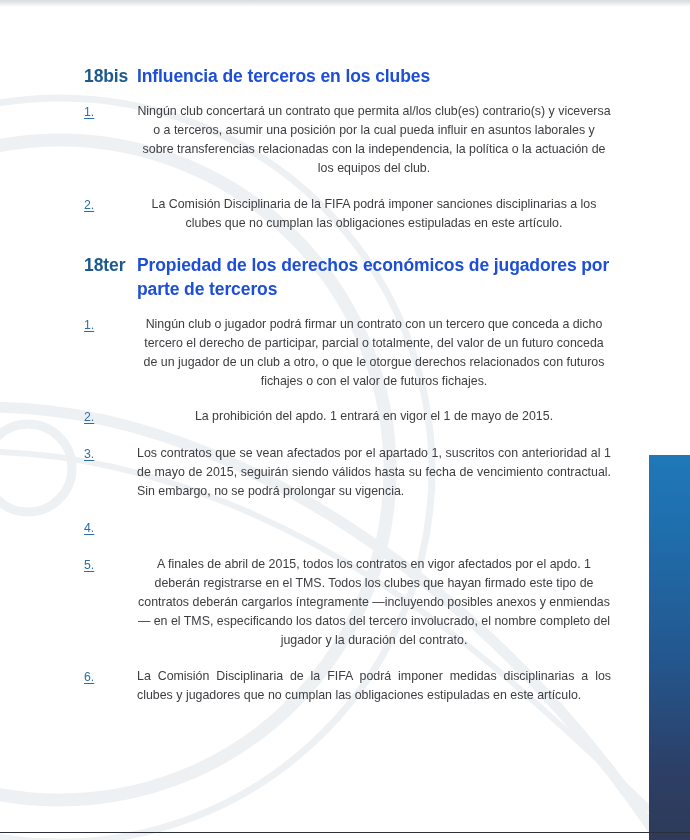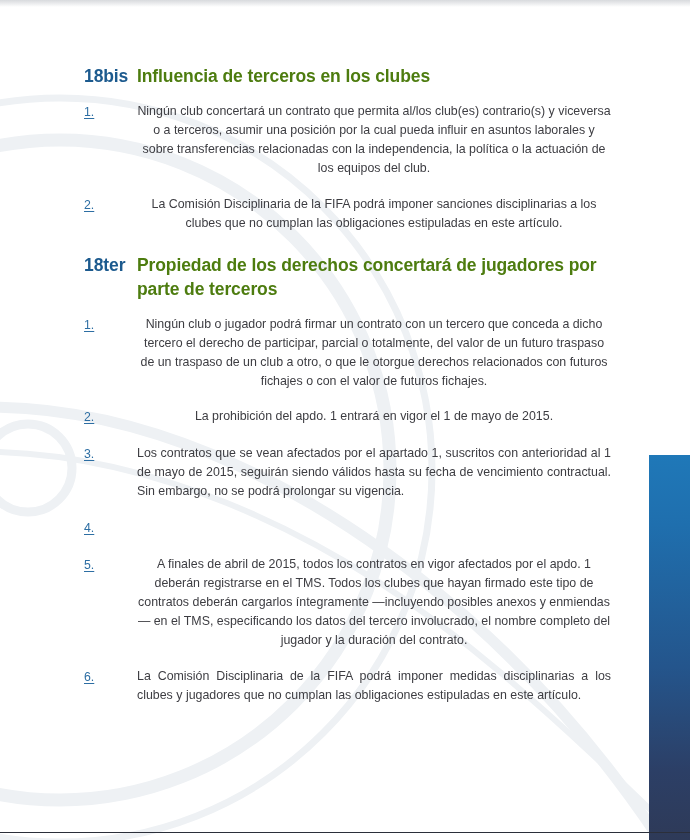--- a/index.html
+++ b/index.html
@@ -80,21 +80,21 @@
     letter-spacing: -0.1px;
     margin-bottom: 14px;
   }
   .sec-head .sec-num {
     width: 53px;
     flex: 0 0 53px;
     color: #1c5a8e;
   }
   .sec-head .sec-title {
     flex: 1 1 auto;
-    color: #4d7c0f;
+    color: #1d4ed8;
   }
 
   
   .clause {
     display: flex;
     align-items: flex-start;
     margin-bottom: 13px;
   }
   .clause .num {
     width: 53px;
@@ -173,28 +173,28 @@
         <div class="num">
           <u>2.</u>
         </div>
         <div class="body">La Comisión Disciplinaria de la FIFA podrá imponer sanciones disciplinarias a los clubes que no cumplan las obligaciones estipuladas en este artículo.</div>
       </div>
     </div>
 
     <div class="section" style="top:241px;">
       <div class="sec-head" style="">
         <div class="sec-num">18ter</div>
-        <div class="sec-title">Propiedad de los derechos concertará de jugadores por parte de terceros</div>
+        <div class="sec-title">Propiedad de los derechos económicos de jugadores por parte de terceros</div>
       </div>
 
       <div class="clause">
         <div class="num">
           <u>1.</u>
         </div>
-        <div class="body">Ningún club o jugador podrá firmar un contrato con un tercero que conceda a dicho tercero el derecho de participar, parcial o totalmente, del valor de un futuro traspaso de un traspaso de un club a otro, o que le otorgue derechos relacionados con futuros fichajes o con el valor de futuros fichajes.</div>
+        <div class="body">Ningún club o jugador podrá firmar un contrato con un tercero que conceda a dicho tercero el derecho de participar, parcial o totalmente, del valor de un futuro conceda de un jugador de un club a otro, o que le otorgue derechos relacionados con futuros fichajes o con el valor de futuros fichajes.</div>
       </div>
 
       <div class="clause" style="margin-top:16px;">
         <div class="num">
           <u>2.</u>
         </div>
         <div class="body">La prohibición del apdo. 1 entrará en vigor el 1 de mayo de 2015.</div>
       </div>
 
       <div class="clause" style="margin-top:17px;">

